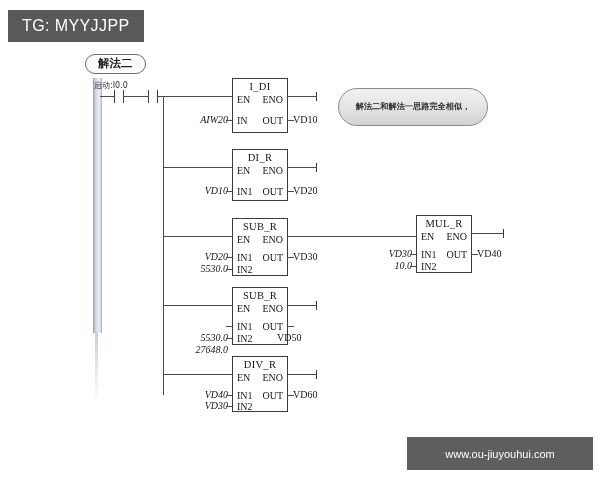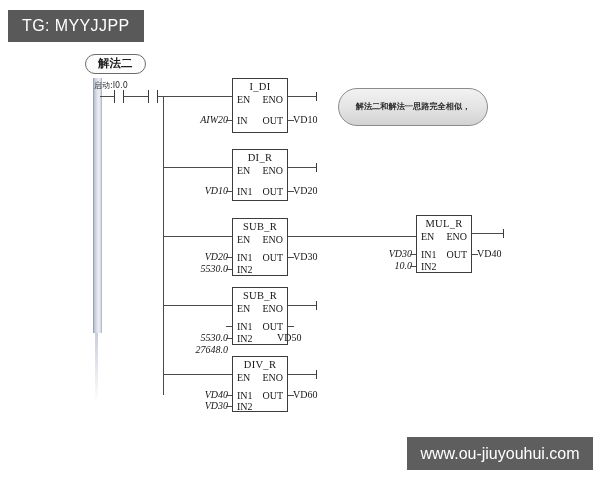--- a/index.html
+++ b/index.html
@@ -26,21 +26,21 @@
     display:flex;align-items:center;
     padding-left:14px;
     box-sizing:border-box;
   }
   .url-badge{
     position:absolute;left:407px;top:437px;
     width:186px;height:33px;
     background:#5e5e5e;
     color:#ffffff;
     font-family:"Liberation Sans", sans-serif;
-    font-size:16px;
+    font-size:11px;
     display:flex;align-items:center;justify-content:center;
     box-sizing:border-box;
   }
 
   
   .section-pill{
     position:absolute;left:85px;top:54px;
     padding:2px 12px 3px 12px;
     border:1px solid #6c6c6c;
     border-radius:11px;

